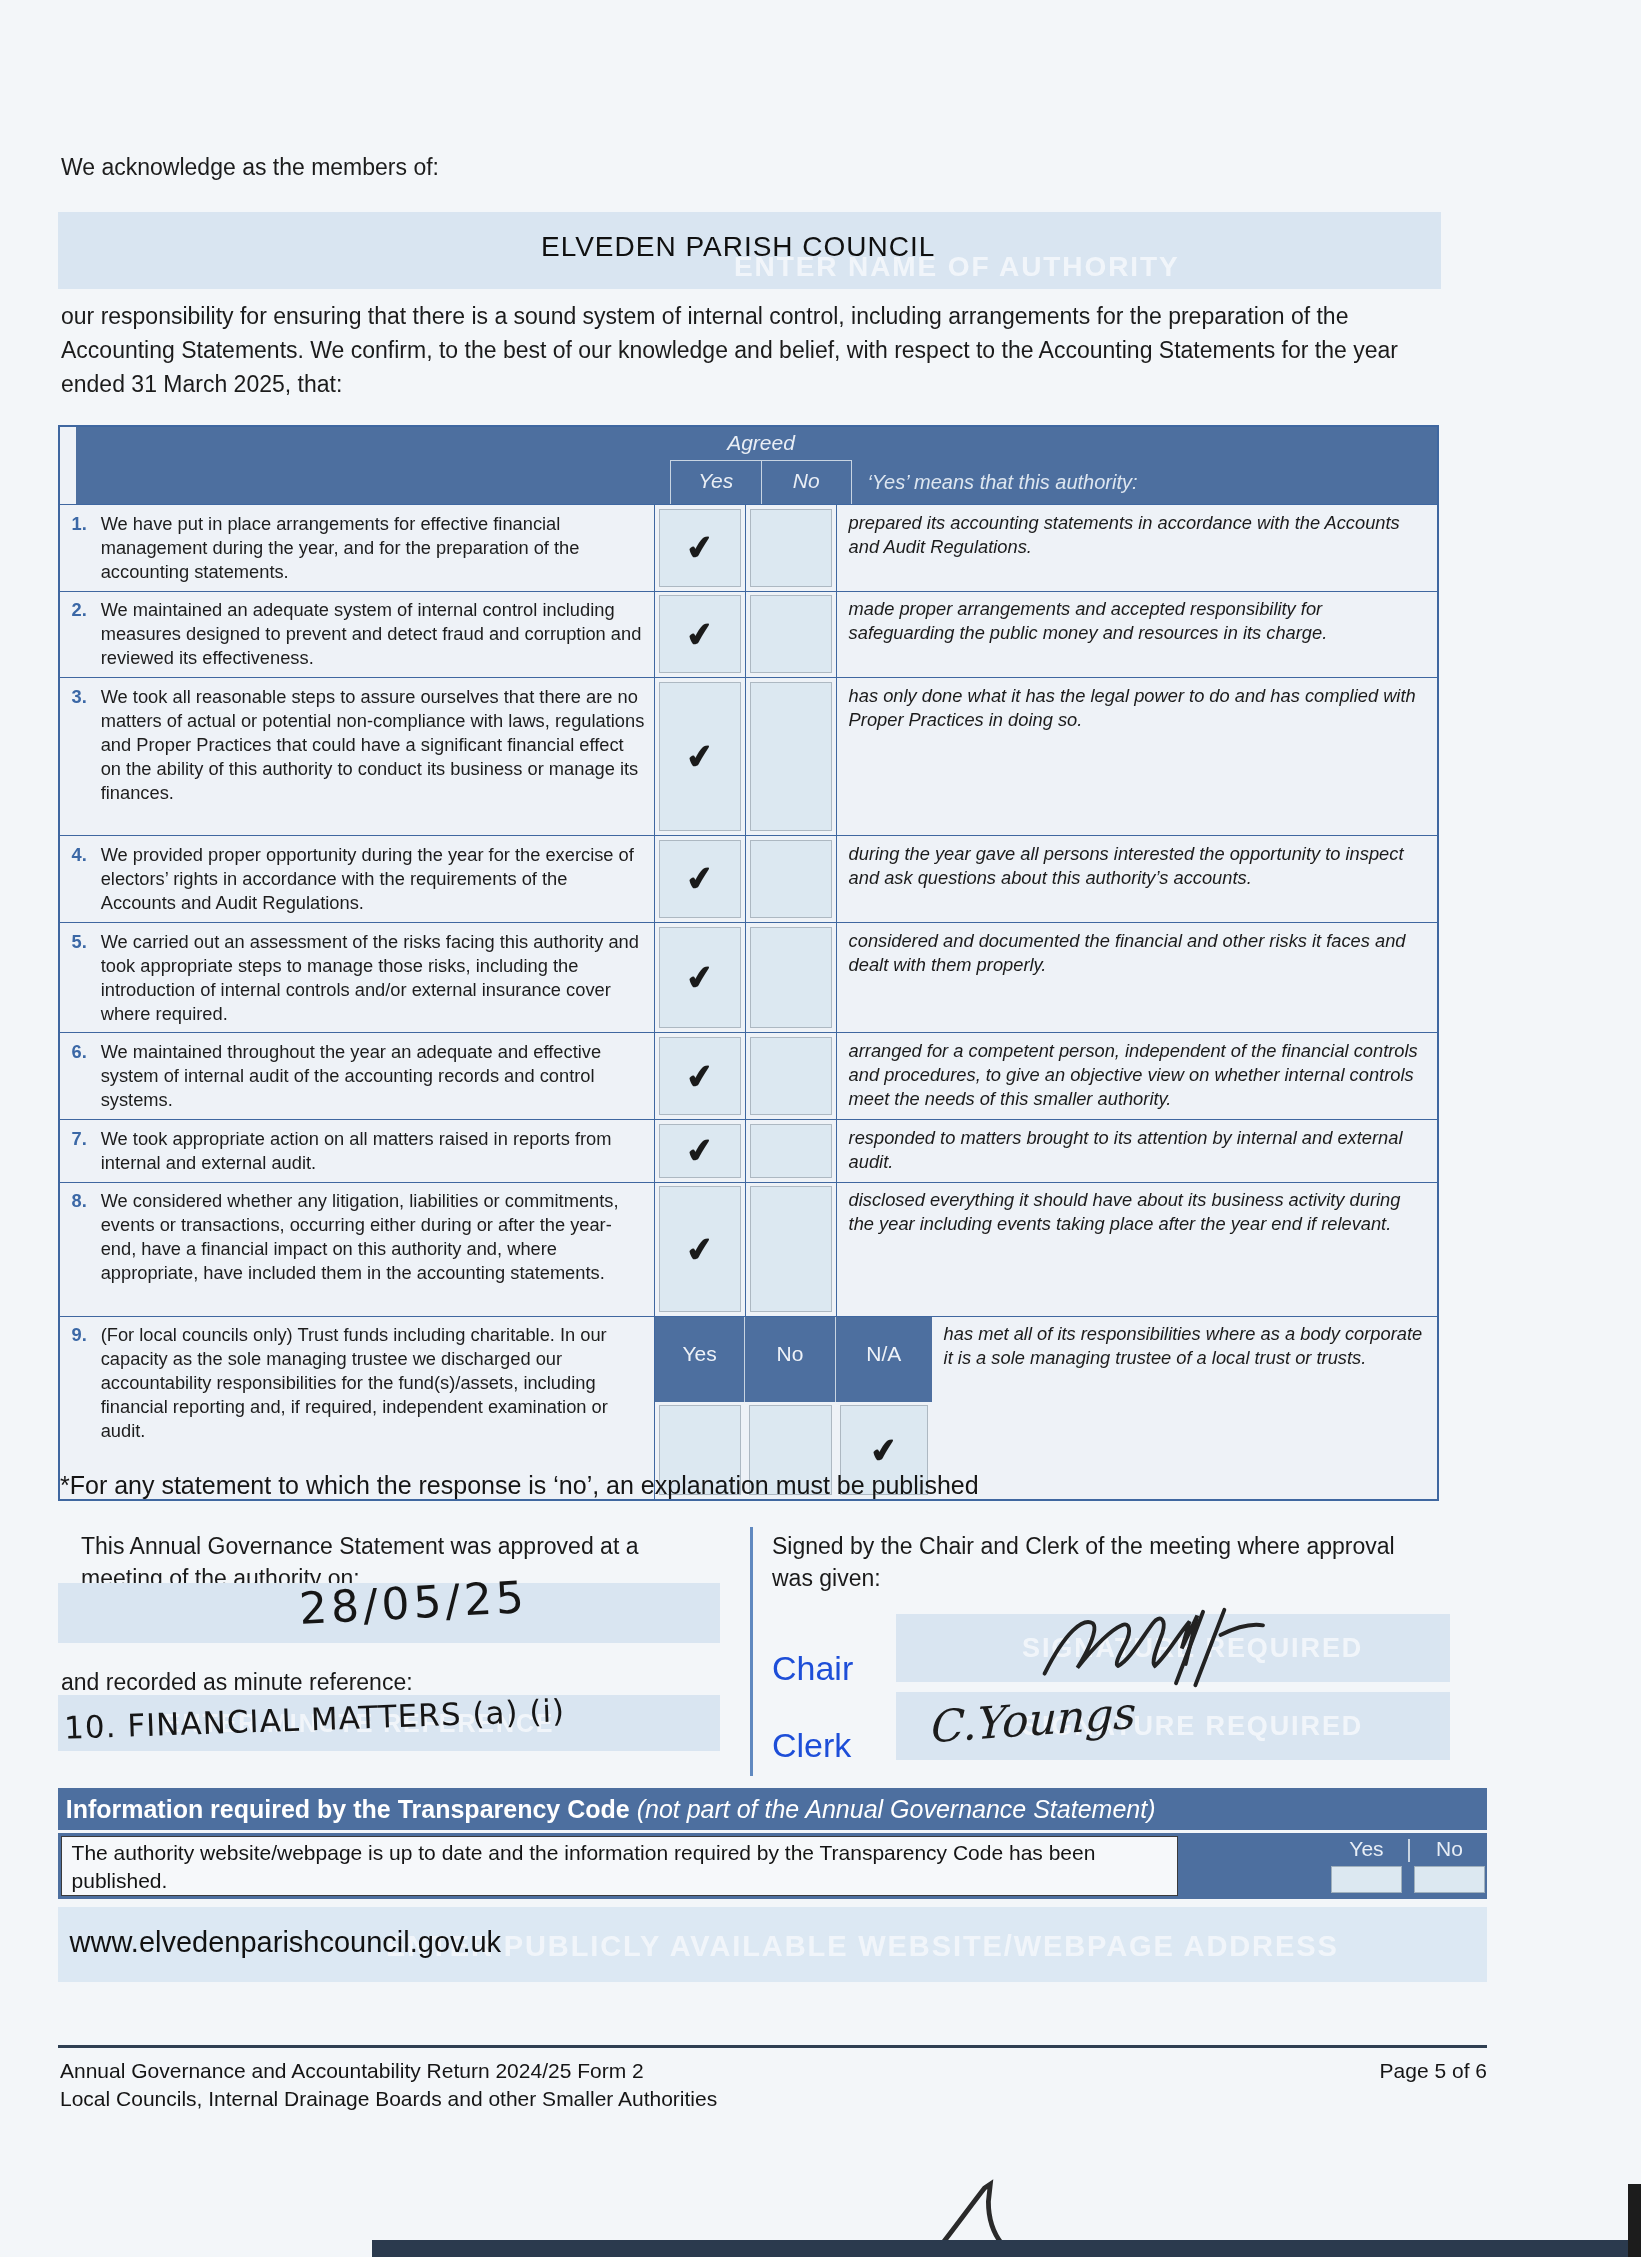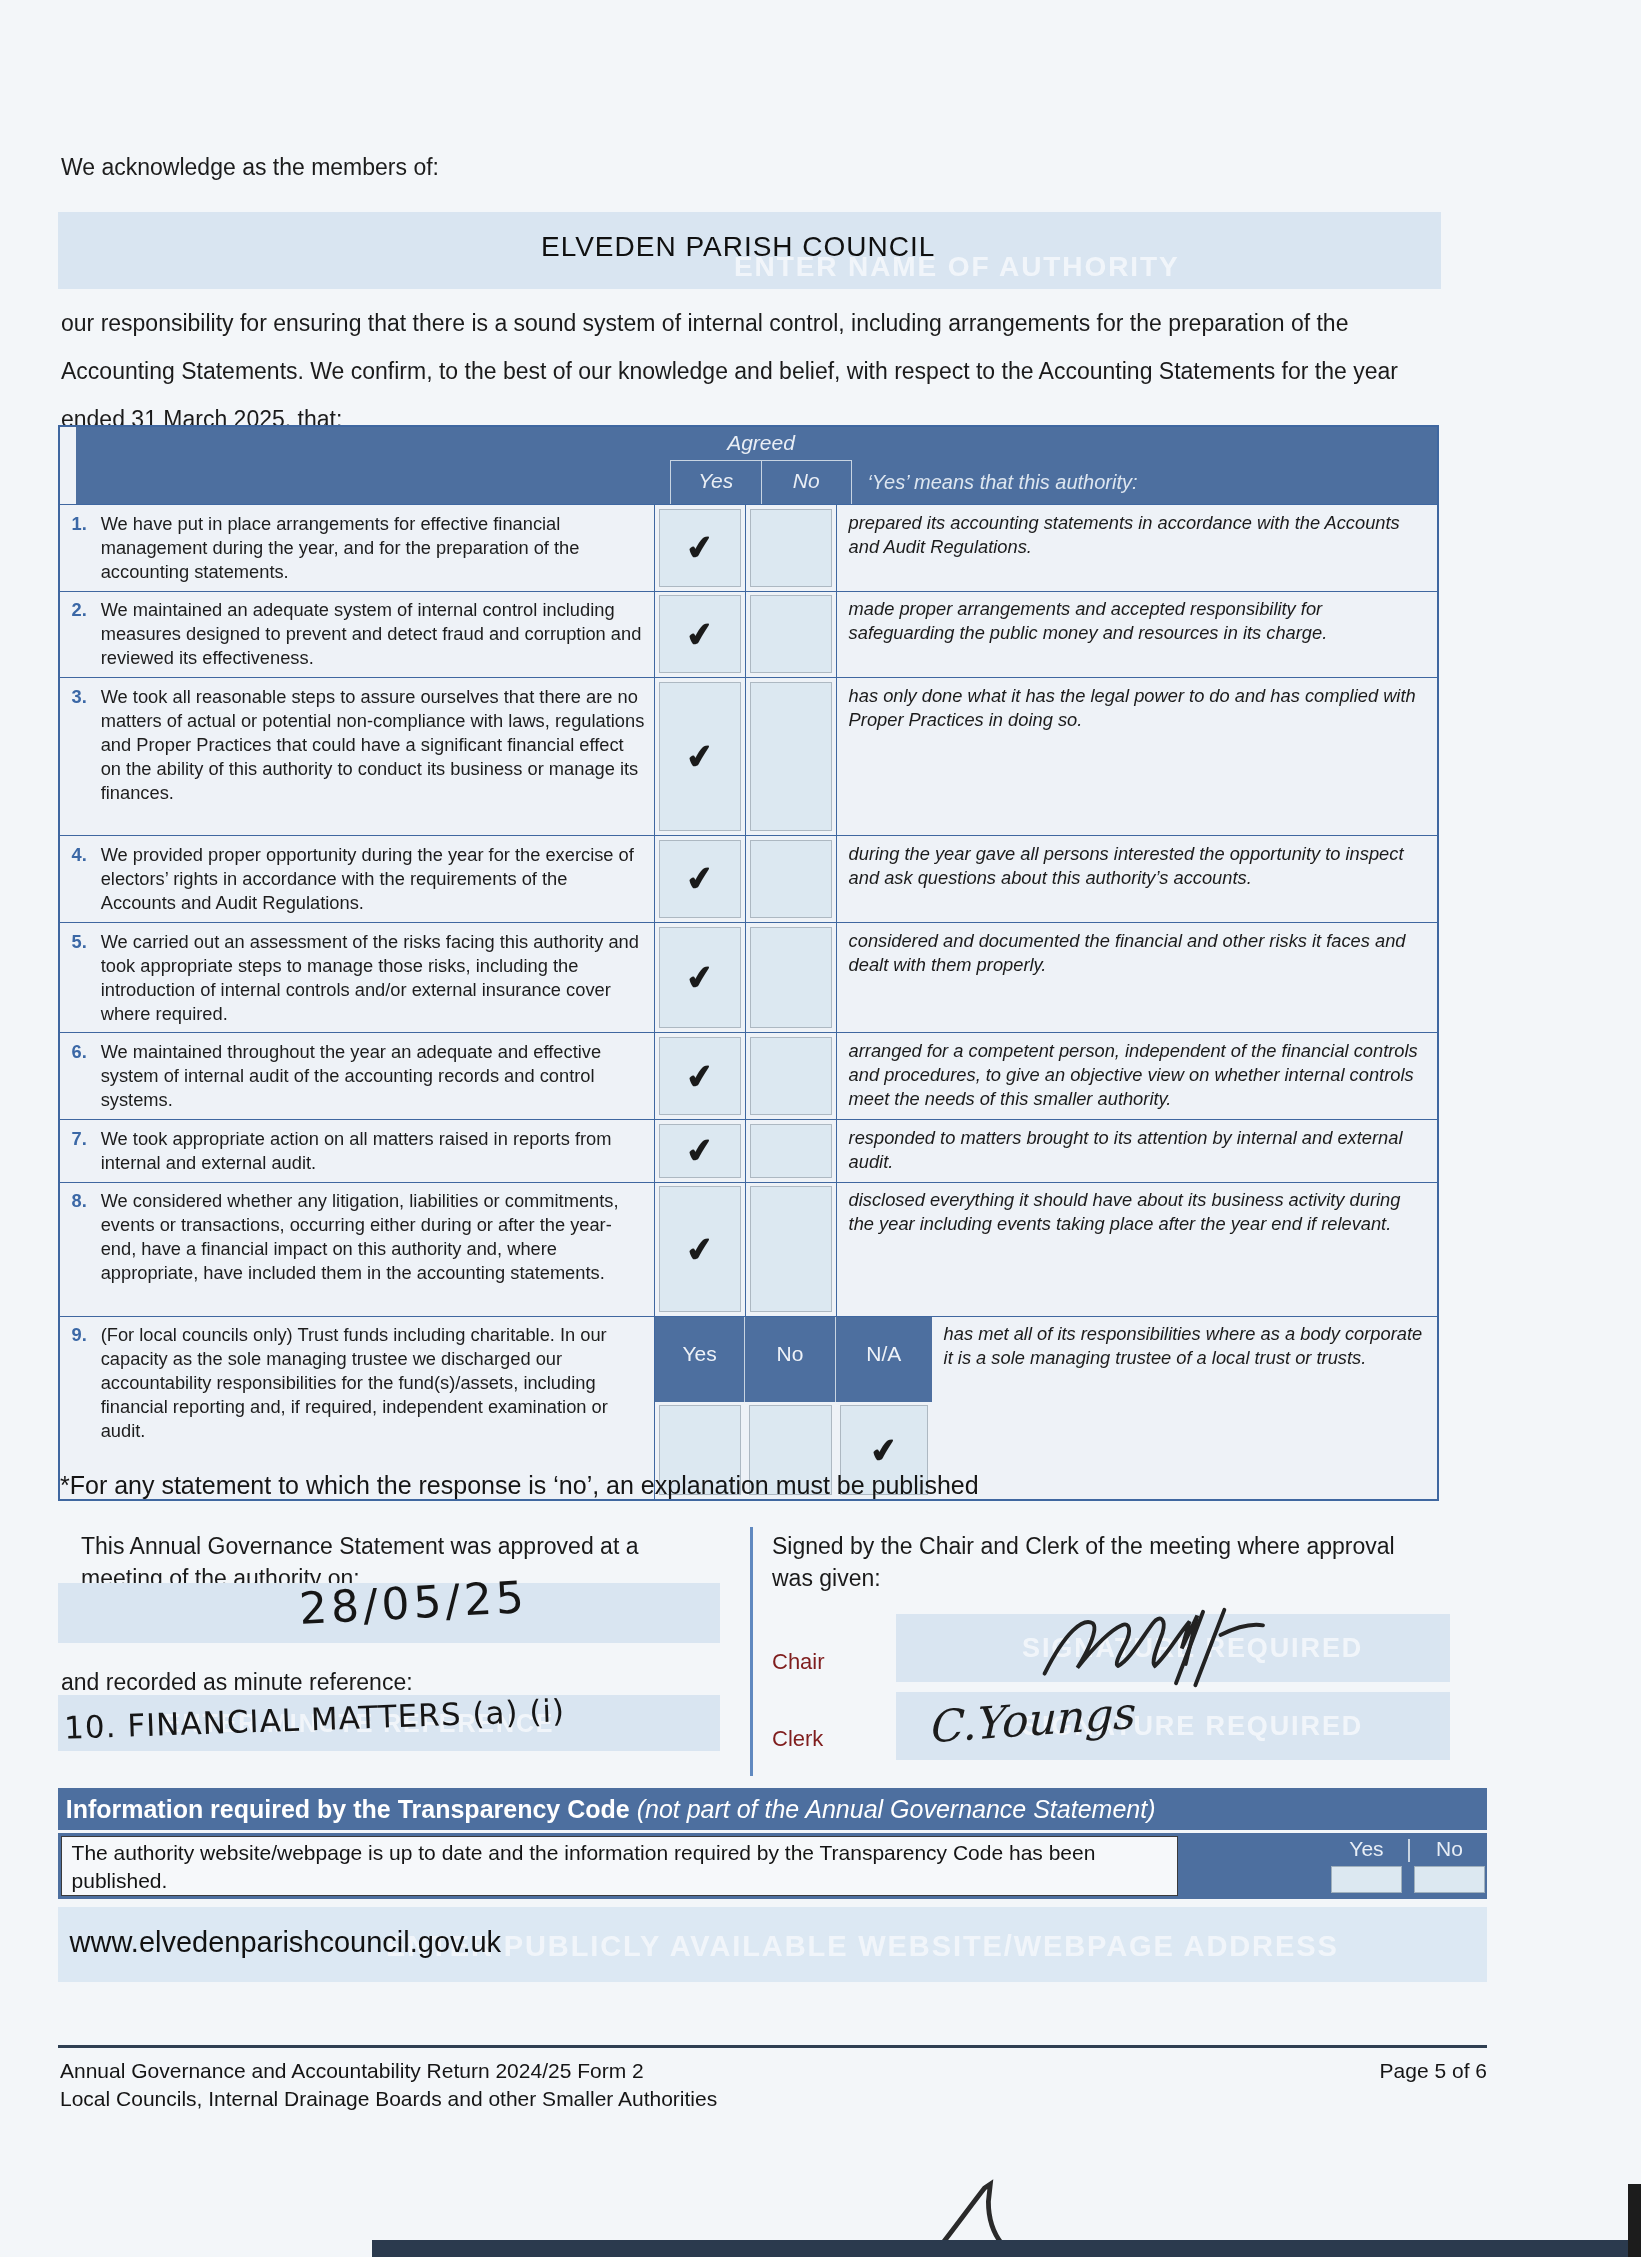--- a/index.html
+++ b/index.html
@@ -8,21 +8,21 @@
   .abs { position:absolute; }
 
   #title { left:58px; top:93px; font-size:32px; font-weight:bold; color:var(--accent,#4a78ae); letter-spacing:0.5px; }
   #intro { left:61px; top:154px; font-size:23px; color:#1c1c1c; }
 
   #banner { left:58px; top:212px; width:1383px; height:77px; background:var(--field,#d9e5f1); }
   #authority-name { position:absolute; left:483px; top:19.3px; font-size:28px; letter-spacing:1px; color:#101010; }
   .wm { position:absolute; color:#fff; opacity:.65; font-weight:bold; white-space:nowrap; letter-spacing:1.9px; }
   #banner .wm { left:676px; top:39px; font-size:28px; }
 
-  #para { left:61px; top:299px; width:1375px; font-size:23px; line-height:48px; color:#1b1b1b; }
+  #para { left:61px; top:299px; width:1375px; font-size:23px; line-height:34px; color:#1b1b1b; }
 
   
   #agtable { left:58px; top:425px; width:1381px; border:2.9px solid var(--bord,#3f67a0); background:#eef2f7; }
   .thead { display:flex; background:var(--navy,#4d6f9f); height:77px; color:#e9eef5;margin-left:16px; }
   .th-left { width:594px; }
   .th-mid { width:182px; position:relative; }
   .agreed { text-align:center; font-style:italic; font-size:21px; padding-top:3.9px; }
   .yn-box { position:absolute; left:0; right:0; top:33px; bottom:0; border:1.9px solid #c8d4e2; border-bottom:none; display:flex; }
   .yn-box .ynh { flex:1; text-align:center; font-style:italic; font-size:21px; padding-top:7.7px; }
   .yn-box .ynh:first-child { border-right:1.9px solid #c8d4e2; }
@@ -58,21 +58,21 @@
   #approve-l1 { left:81px; top:1530px; width:637px; }
   #date-field { left:58px; top:1583px; width:662px; height:60px; background:var(--field,#d9e5f1); }
   .hand { font-family:"DejaVu Sans", sans-serif; color:#161616; }
   #date-hand { position:absolute; left:241px; top:-5.8px; font-size:44px; letter-spacing:3.9px; transform:rotate(-3deg); }
   #approve-l2 { left:61px; top:1666px; }
   #minute-field { left:58px; top:1695px; width:662px; height:56px; background:var(--field,#d9e5f1); }
   #minute-field .wm { left:106px; top:13.5px; font-size:25px; }
   #minute-hand { position:absolute; left:5.8px; top:5.8px; font-size:31px; letter-spacing:1px; transform:rotate(-2deg); white-space:nowrap; }
   #col-divider { left:750px; top:1527px; width:2.9px; height:249px; background:#6089c0; }
   #signed-text { left:772px; top:1530px; width:628px; }
-  #chair-label, #clerk-label { font-size:22px; color:#7f1d1d; }
+  #chair-label, #clerk-label { font-size:34px; color:#1d4ed8; }
   #chair-label { left:772px; top:1649px; }
   #clerk-label { left:772px; top:1726px; }
   .sig-field { background:var(--field,#d9e5f1); width:554px; height:68px; }
   #chair-field { left:896px; top:1614px; }
   #clerk-field { left:896px; top:1692px; }
   .sig-field .wm { left:126px; top:19.3px; font-size:27px; }
   #clerk-sig { position:absolute; left:35px; top:1.9px; font-size:44px; font-style:italic;
                font-family:"DejaVu Serif", serif; transform:rotate(-4deg) skewX(-6deg); color:#1c1c1c; }
   #chair-scribble { position:absolute; left:135px; top:-11.6px; }
 

